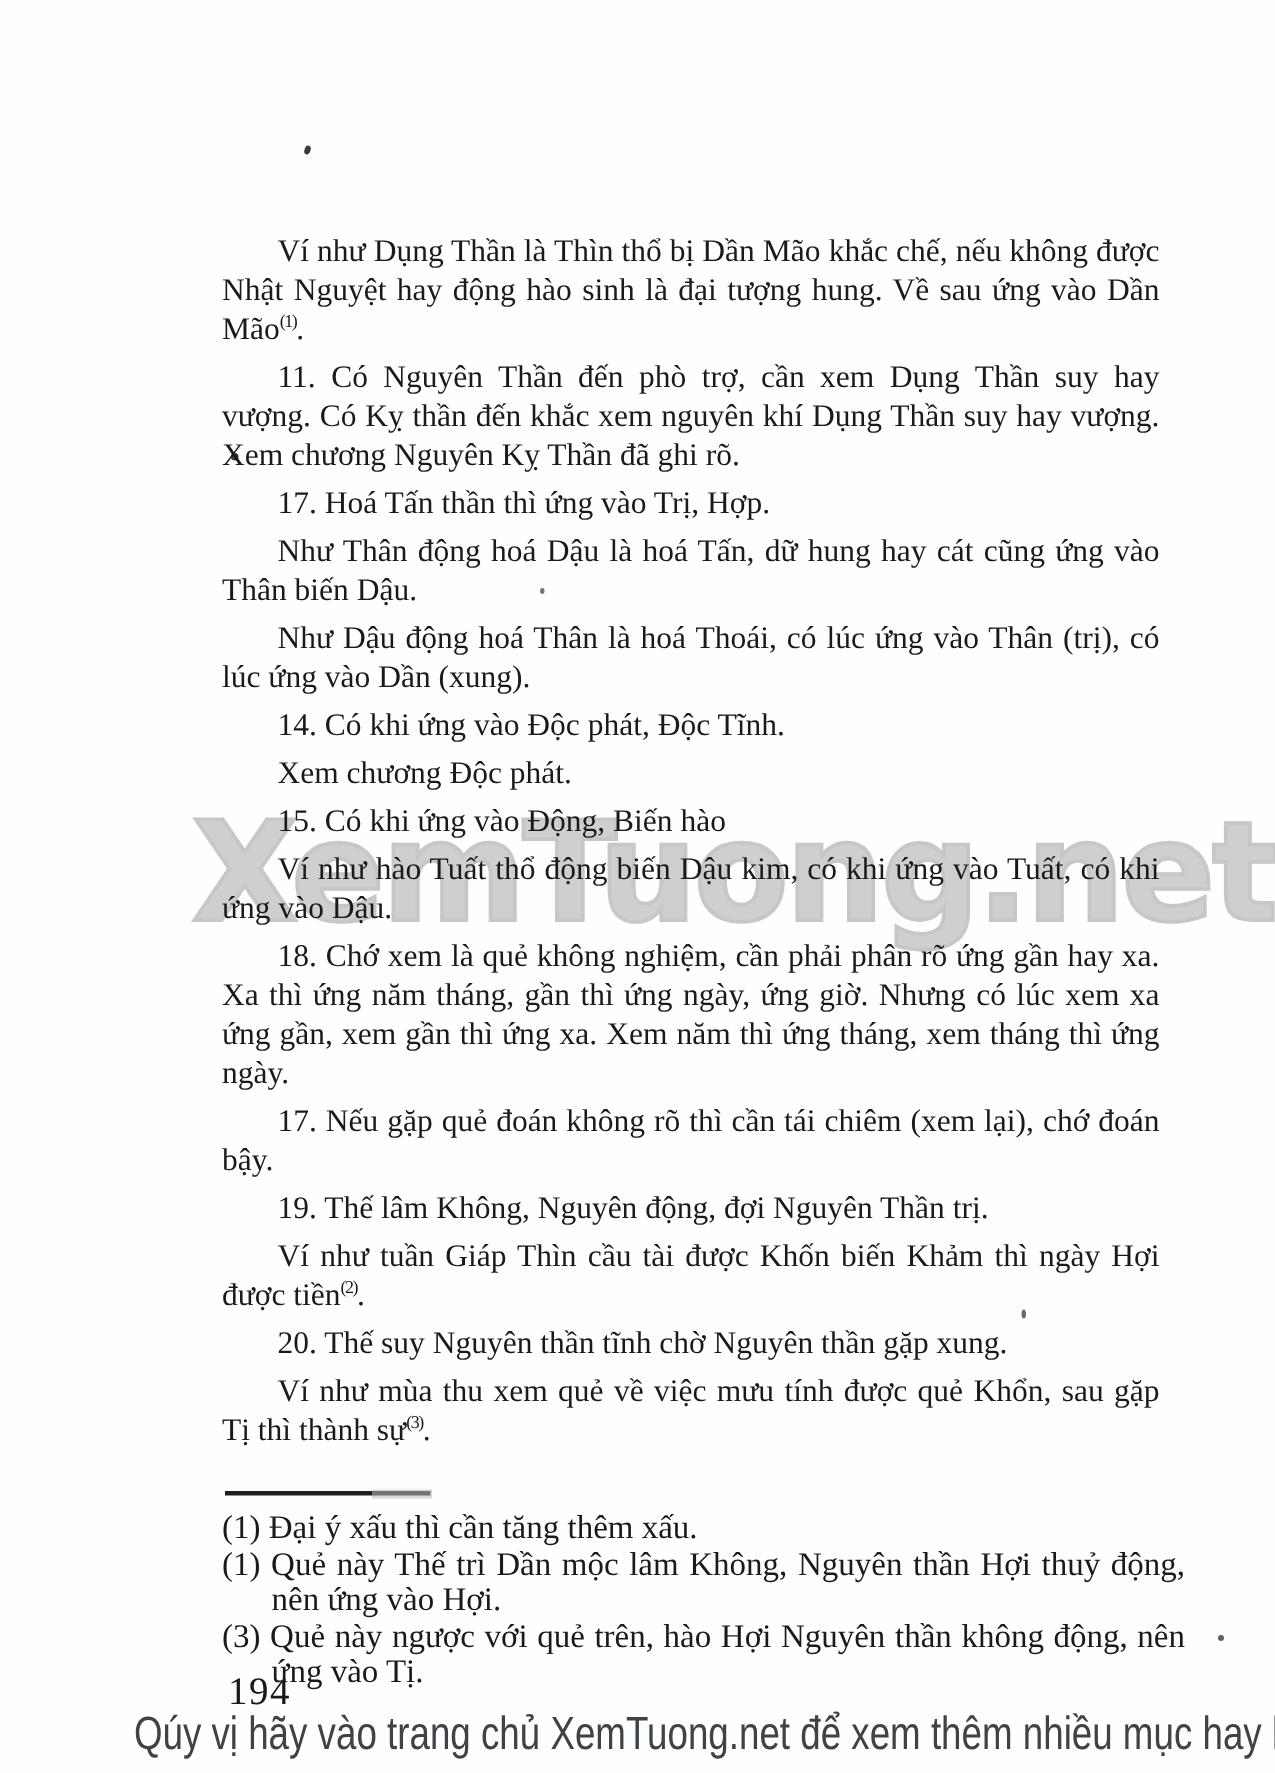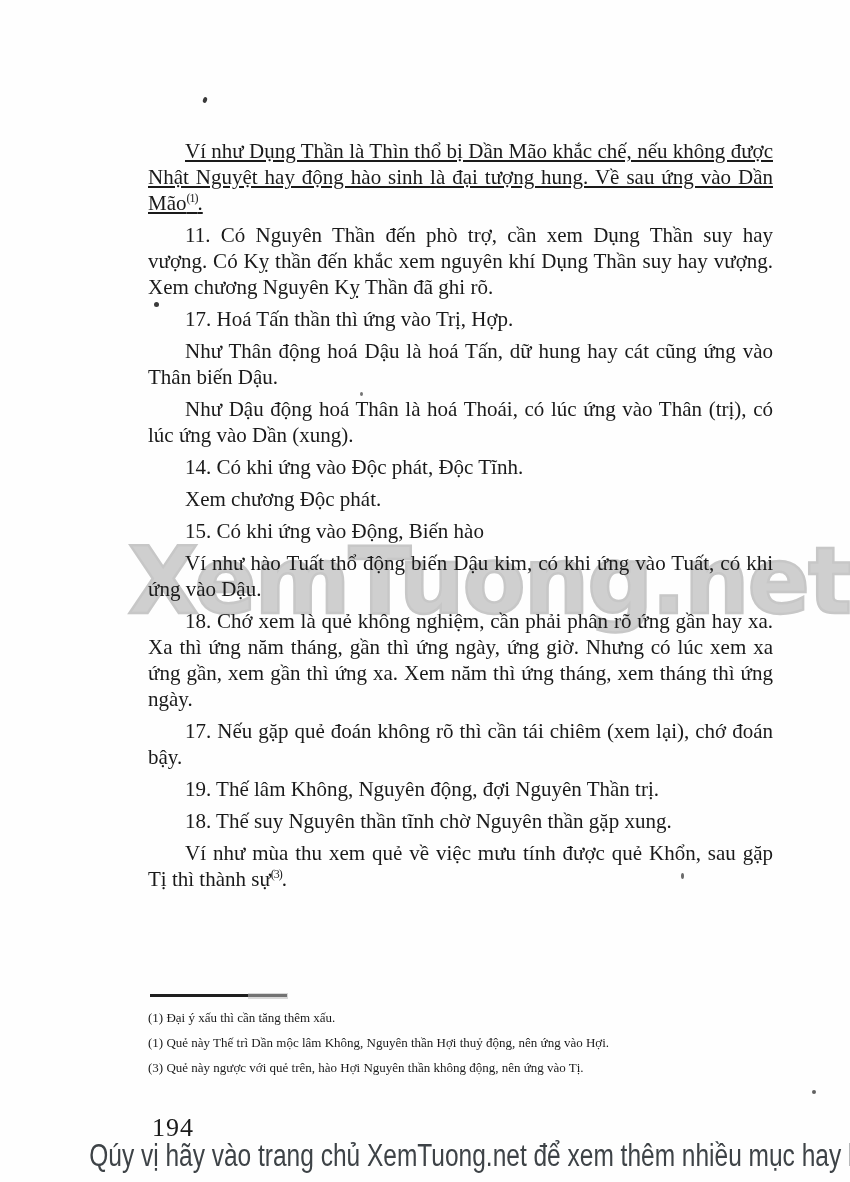--- a/index.html
+++ b/index.html
@@ -35,33 +35,33 @@
   .content {
     position: absolute;
     top: 138px; left: 148px;
     width: 625px;
     z-index: 1;
     font-size: 21px;
     line-height: 26px;
     text-align: justify;
   }
   .para { margin: 6px 0 0 0; text-indent: 37px; }
-  .para:first-child { margin-top: 0; text-decoration: underline; }
+  .para:first-child { margin-top: 16px; }
   .para sup {
     font-size: 12px;
     line-height: 0;
     vertical-align: super;
     letter-spacing: -1px;
   }
   .footnotes {
     position: absolute;
     top: 994px; left: 148px;
     width: 642px;
     z-index: 1;
-    font-size: 13px;
+    font-size: 22px;
     line-height: 23px;
     text-align: justify;
   }
   .footnote-rule {
     position: relative;
     width: 137px; height: 3px;
     background: #1e1e1e;
     margin: 0 0 9px 2px;
   }
   .footnote-rule .rule-tail {
@@ -124,21 +124,22 @@
     <p class="para"><span>17. Hoá Tấn thần thì ứng vào Trị, Hợp.</span></p>
     <p class="para"><span>Như Thân động hoá Dậu là hoá Tấn, dữ hung hay cát cũng ứng vào Thân biến Dậu.</span></p>
     <p class="para"><span>Như Dậu động hoá Thân là hoá Thoái, có lúc ứng vào Thân (trị), có lúc ứng vào Dần (xung).</span></p>
     <p class="para"><span>14. Có khi ứng vào Độc phát, Độc Tĩnh.</span></p>
     <p class="para"><span>Xem chương Độc phát.</span></p>
     <p class="para"><span>15. Có khi ứng vào Động, Biến hào</span></p>
     <p class="para"><span>Ví như hào Tuất thổ động biến Dậu kim, có khi ứng vào Tuất, có khi ứng vào Dậu.</span></p>
     <p class="para"><span>18. Chớ xem là quẻ không nghiệm, cần phải phân rõ ứng gần hay xa. Xa thì ứng năm tháng, gần thì ứng ngày, ứng giờ. Nhưng có lúc xem xa ứng gần, xem gần thì ứng xa. Xem năm thì ứng tháng, xem tháng thì ứng ngày.</span></p>
     <p class="para"><span>17. Nếu gặp quẻ đoán không rõ thì cần tái chiêm (xem lại), chớ đoán bậy.</span></p>
     <p class="para"><span>19. Thế lâm Không, Nguyên động, đợi Nguyên Thần trị.</span></p>
-    <p class="para"><span>18. Thế suy Nguyên thần tĩnh chờ Nguyên thần gặp xung.</span></p>
+    <p class="para"><span>Ví như tuần Giáp Thìn cầu tài được Khốn biến Khảm thì ngày Hợi được tiền</span><sup>(2)</sup><span>.</span></p>
+    <p class="para"><span>20. Thế suy Nguyên thần tĩnh chờ Nguyên thần gặp xung.</span></p>
     <p class="para"><span>Ví như mùa thu xem quẻ về việc mưu tính được quẻ Khổn, sau gặp Tị thì thành sự</span><sup>(3)</sup><span>.</span></p>
   </div>
 
   <div class="footnotes">
     <div class="footnote-rule">
         <span class="rule-tail"></span>
       </div>
     <p class="footnote">(1) Đại ý xấu thì cần tăng thêm xấu.</p>
     <p class="footnote">(1) Quẻ này Thế trì Dần mộc lâm Không, Nguyên thần Hợi thuỷ động, nên ứng vào Hợi.</p>
     <p class="footnote">(3) Quẻ này ngược với quẻ trên, hào Hợi Nguyên thần không động, nên ứng vào Tị.</p>

